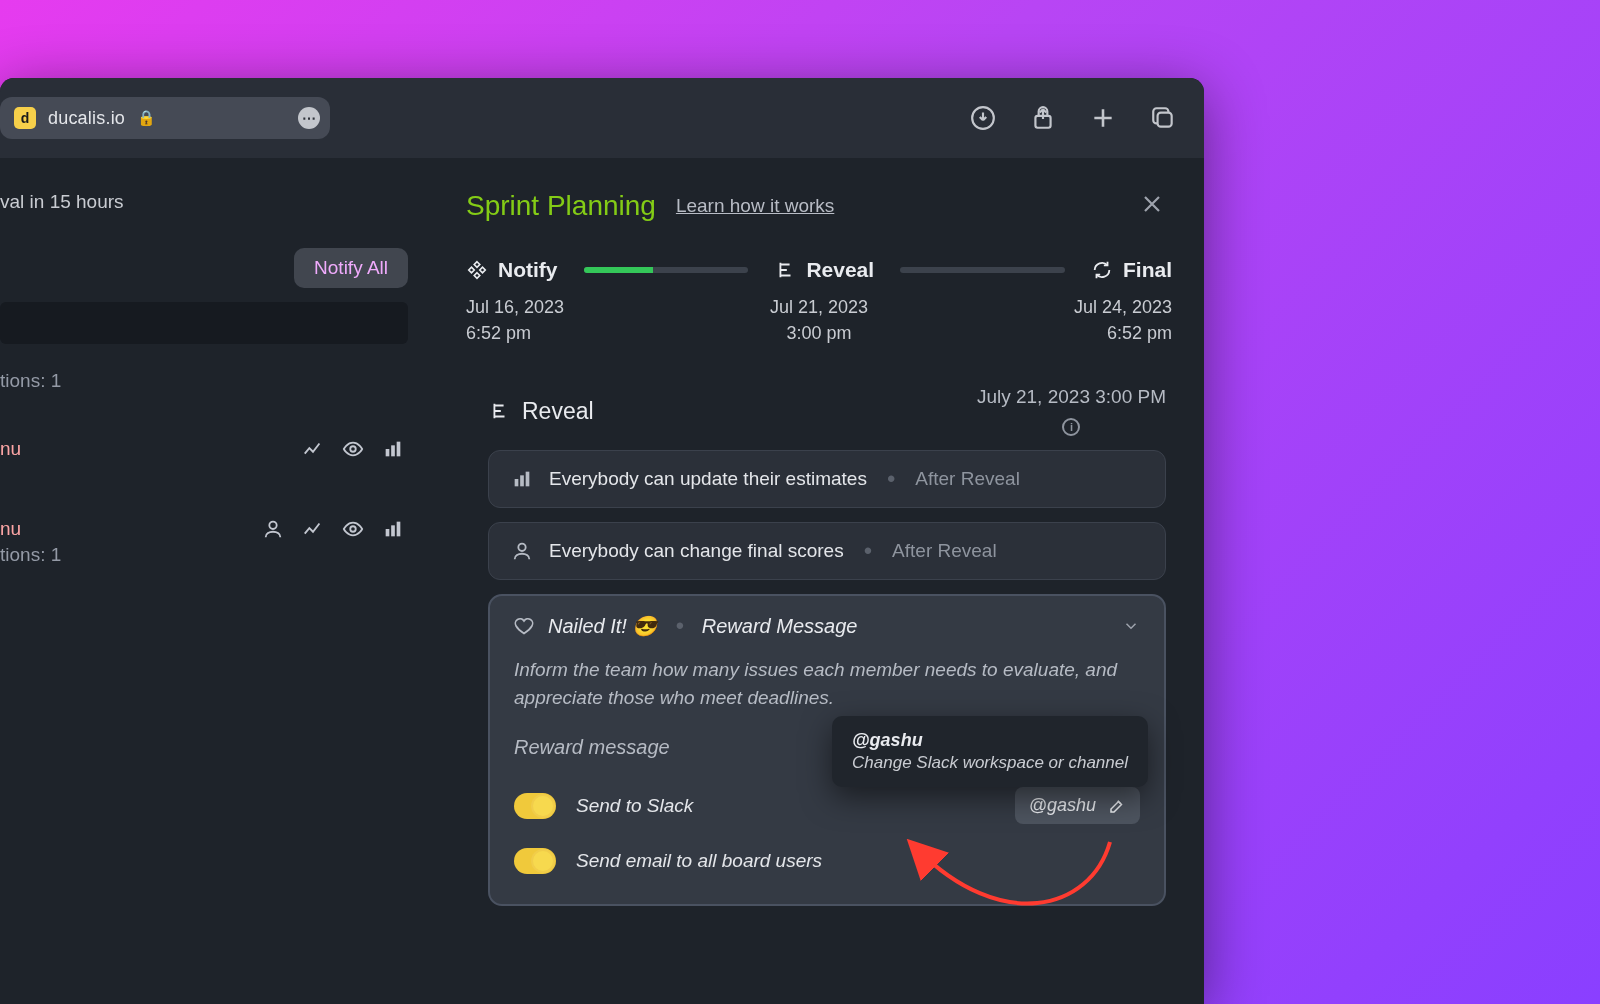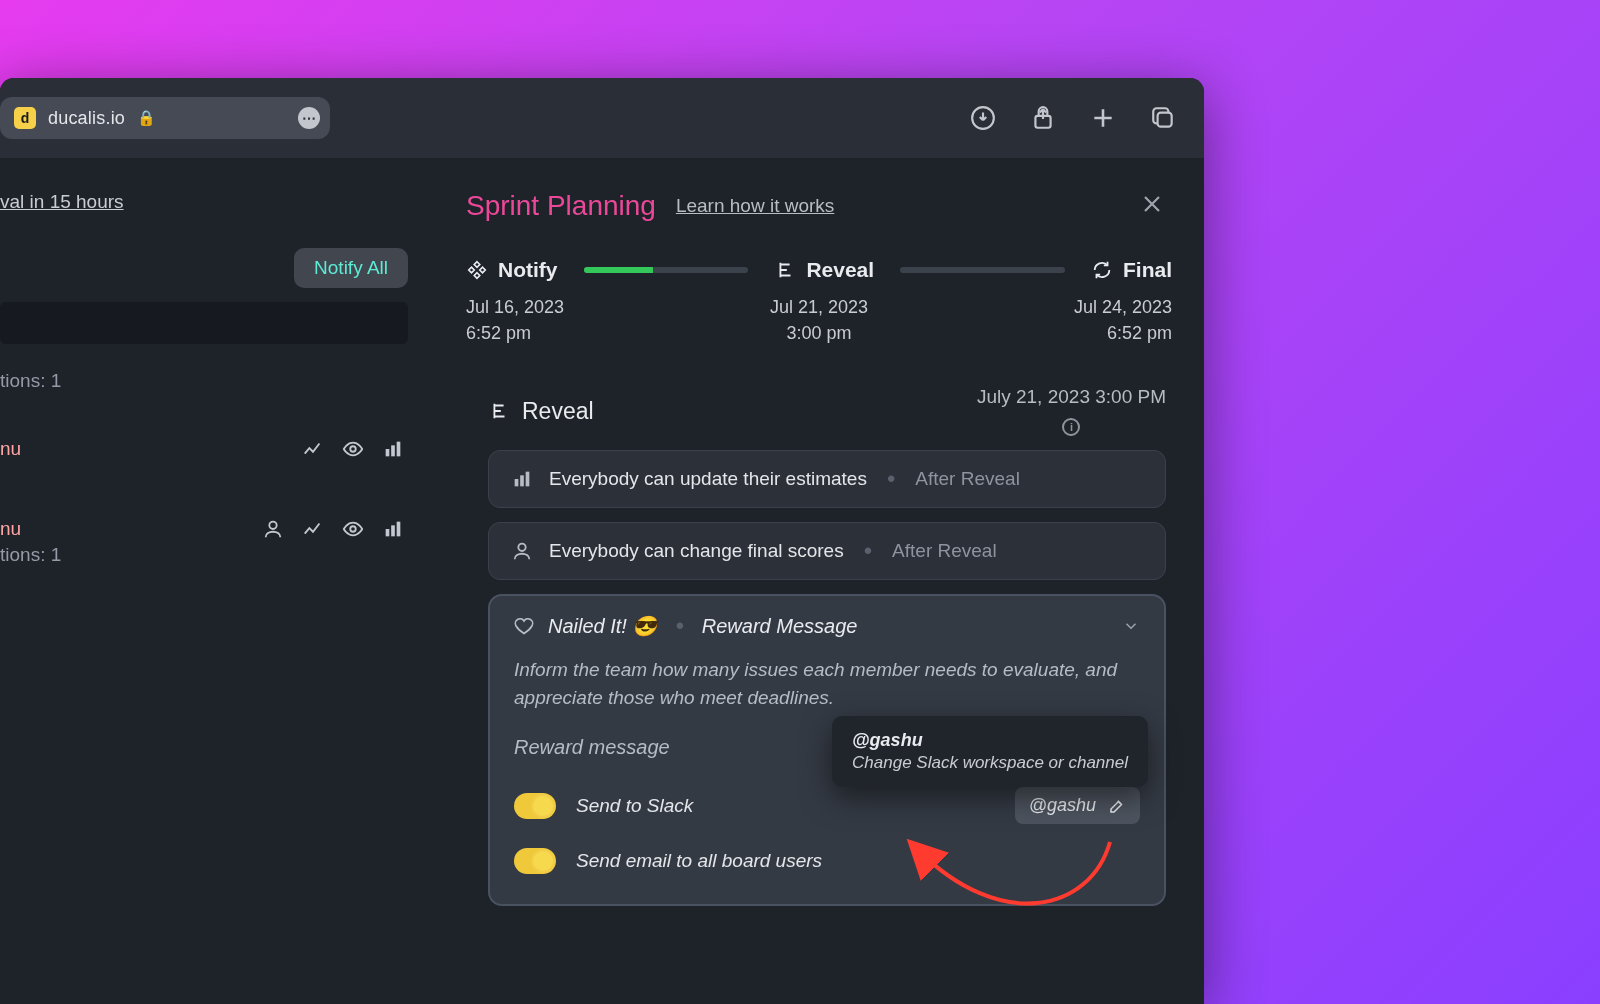--- a/index.html
+++ b/index.html
@@ -64,42 +64,42 @@
   .ticon { width:26px; height:26px; color:#c3c6cc; display:flex;align-items:center;justify-content:center; cursor:pointer; }
   .ticon svg { width:100%; height:100%; }
 
   
   .content-wrap { display:flex; height: calc(100% - 80px); }
   .left-col {
     width: 440px;
     padding-top: 28px;
     color:#c9ccd2;
   }
-  .left-line { padding-left:0; font-size:19px; line-height:32px; color:#c9ccd2;text-decoration:underline; }
+  .left-line { padding-left:0; font-size:19px; line-height:32px; color:#c9ccd2; }
   .notify-row { display:flex; justify-content:flex-end; padding:30px 32px 14px 0; }
-  .notify-btn { background:#41464f; color:#5eead4; padding:9px 20px; border-radius:10px; font-size:19px; cursor:pointer;}
+  .notify-btn { background:#41464f; color:#f0abfc; padding:9px 20px; border-radius:10px; font-size:19px; cursor:pointer;}
   .dark-block { height:42px; background:#161a20; margin-right:32px; border-radius:6px; }
   .list-item {
     display:flex; gap:18px; justify-content:flex-end;
     padding:46px 36px 0 0;
     align-items:center;
   }
   .list-text { margin-right:auto; color:#fca5a5; font-size:19px; }
   .sub-text { color:#949aa6; font-size:19px; }
   .sm-icon { width:22px;height:22px;color:#c3c7d0;display:flex;align-items:center;justify-content:center;cursor:pointer;}
   .sm-icon svg{width:100%;height:100%;}
 
   
   .panel {
     flex:1;
     padding: 32px 32px 0 26px;
     position:relative;
   }
   .panel-header { display:flex; align-items:center; gap:20px; }
-  .panel-title { color:#ec4899; font-size:28px; font-weight:500; }
+  .panel-title { color:#84cc16; font-size:28px; font-weight:500; }
   .learn-link { color:#b8bcc5; font-size:19px; text-decoration:underline; cursor:pointer; }
   .close-x { position:absolute; right:40px; top:34px; color:#9ea3ad; width:24px;height:24px; cursor:pointer; }
   .close-x svg{width:100%;height:100%;}
 
   .timeline { margin-top:36px; }
   .tl-row { display:flex; align-items:center; gap:12px; }
   .tl-block { display:flex; align-items:center; gap:10px; }
   .tl-label { color:#e9ebef; font-size:21px; font-weight:600; }
   .tl-icon { width:22px;height:22px;color:#e9ebef;display:flex;align-items:center;justify-content:center;}
   .tl-icon svg{width:100%;height:100%;}

